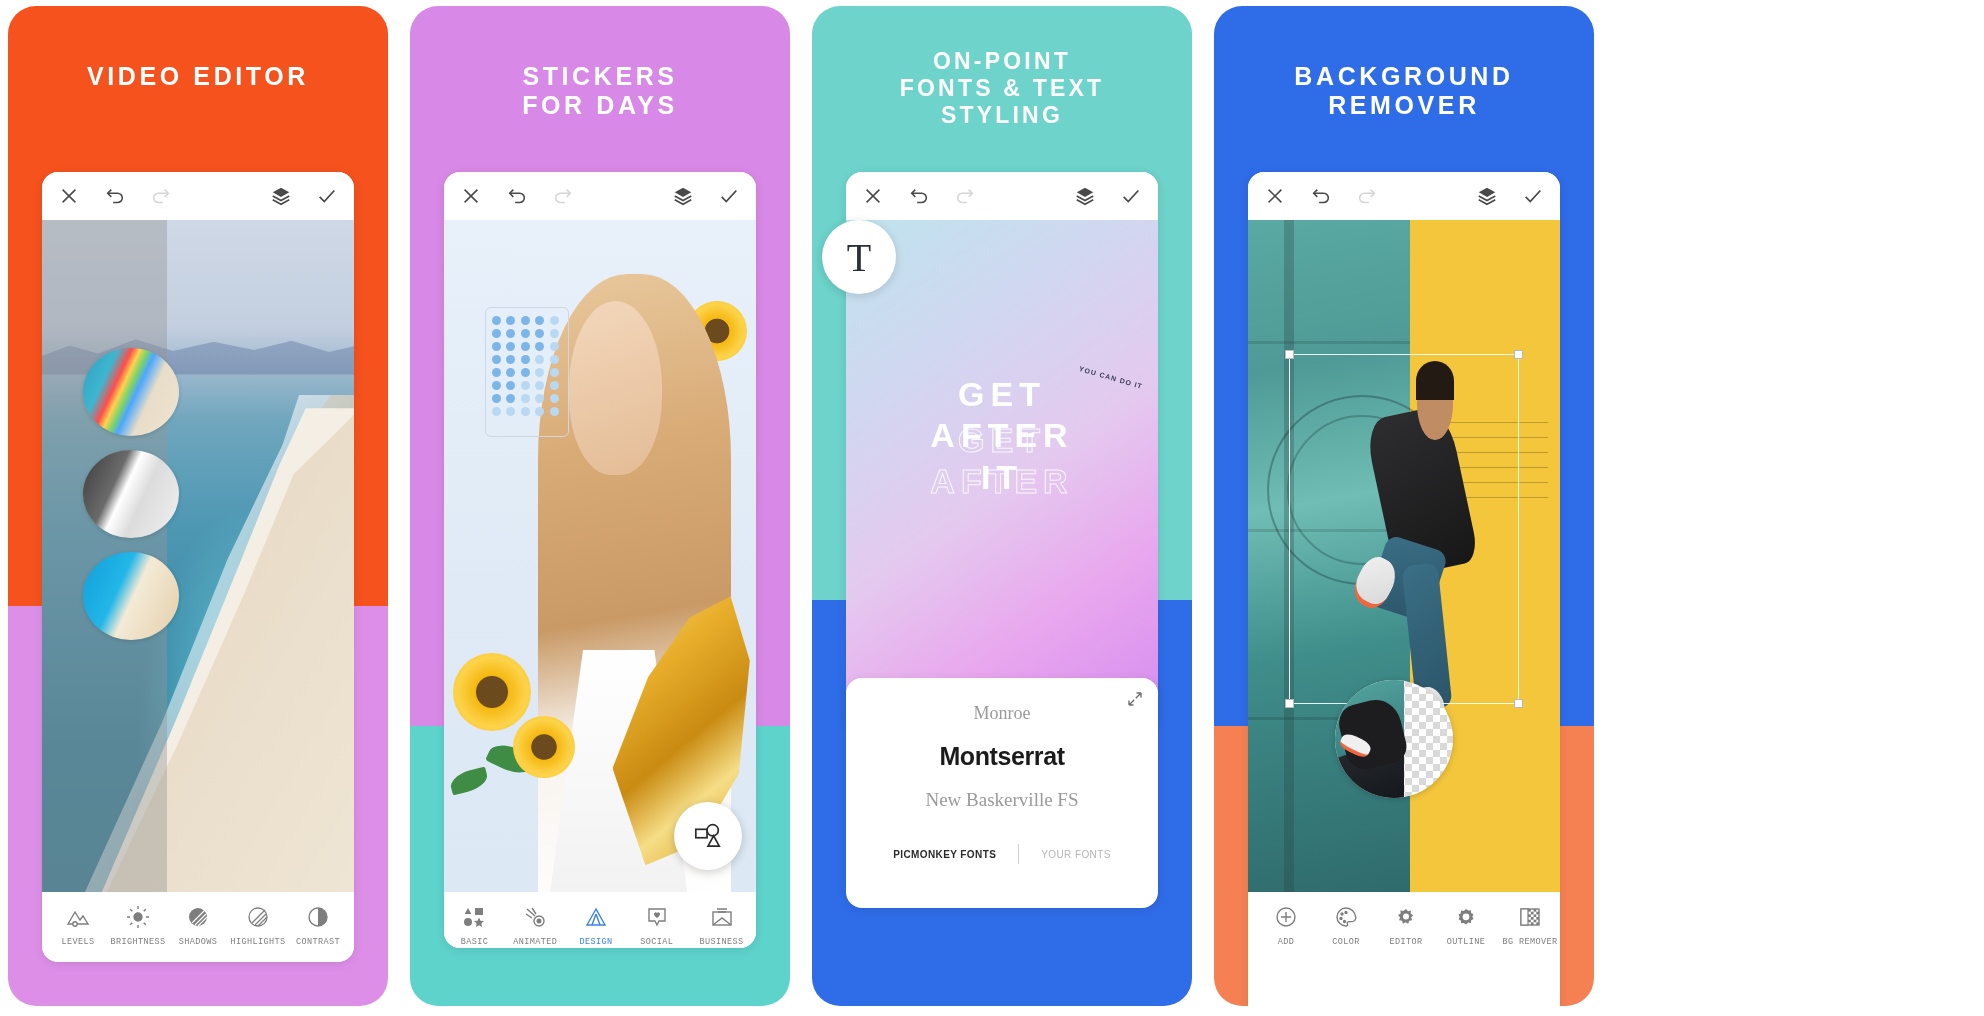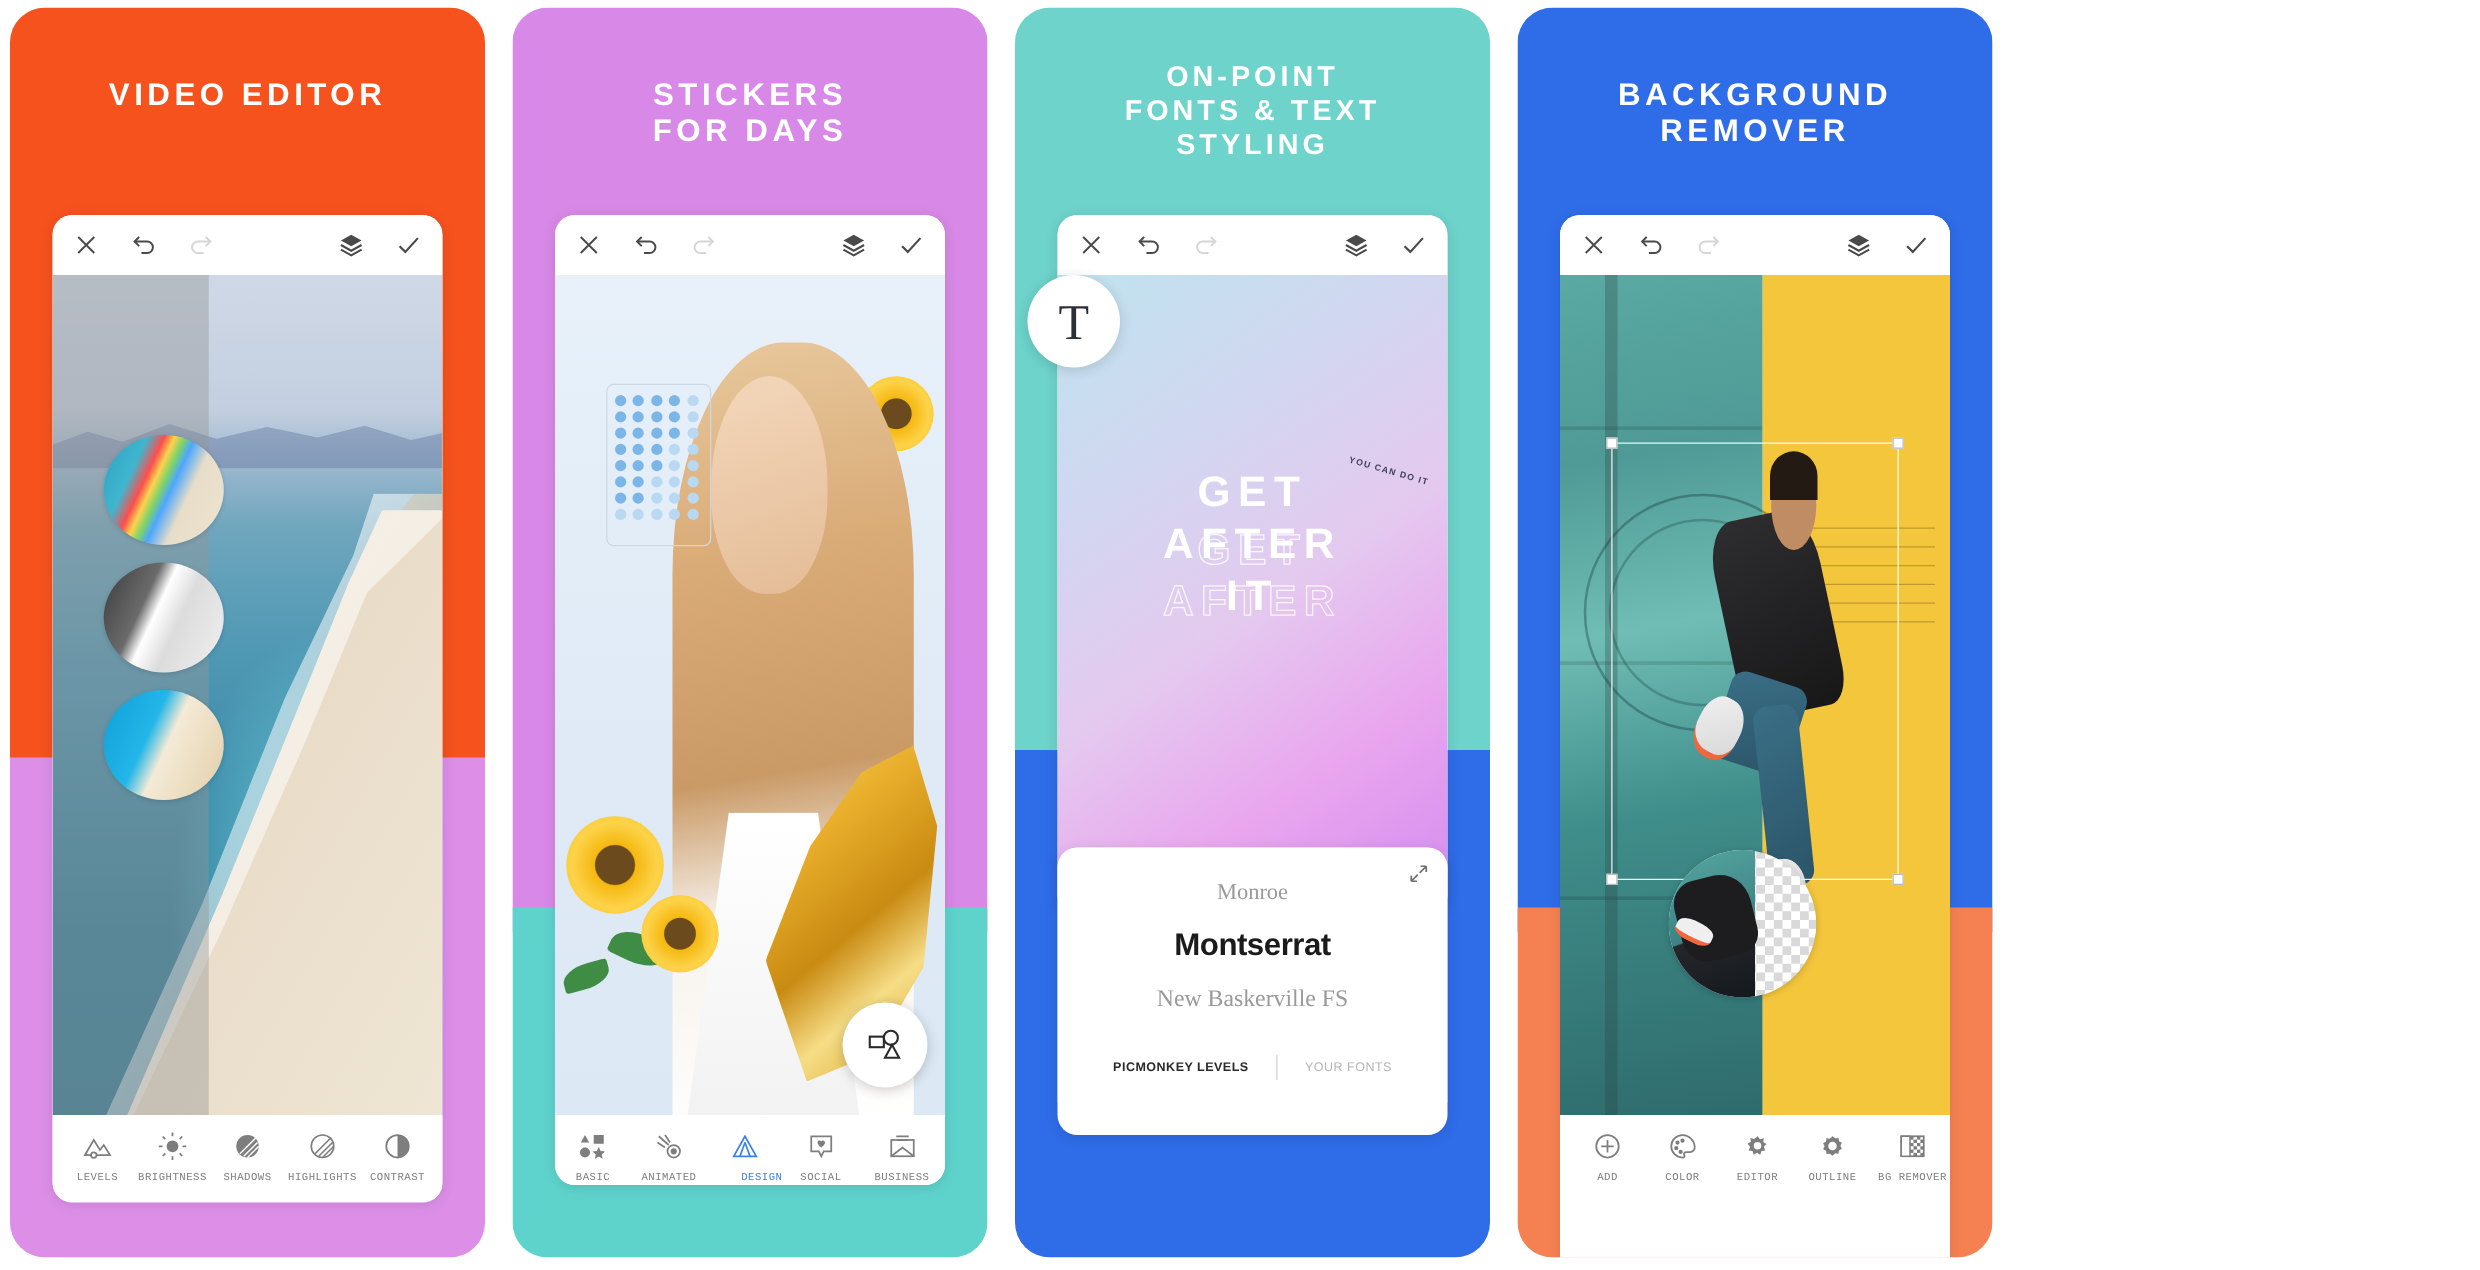--- a/index.html
+++ b/index.html
@@ -81,21 +81,21 @@
   }
   .tool {
     flex: 0 0 auto;
     width: 60px;
     text-align: center;
     color: #7e7e7e;
   }
   .tool.wide { width: 68px; }
   .tool .tico { height: 26px; display: flex; align-items: center; justify-content: center; margin-bottom: 7px; }
   .tool .tlabel { font-size: 8.5px; letter-spacing: 0.4px; white-space: nowrap; }
-  .tool.active { color: #3b82e8; text-align: right; }
+  .tool.active { color: #3b82e8; }
   .tool.active .tlabel { color: #3b82e8; }
   .tool .underline {
     height: 2px; background: #3b82e8; width: 34px; margin: 5px auto 0;
     border-radius: 1px;
   }
 
   
   .beach {
     position: absolute; inset: 0;
     background:
@@ -705,21 +705,21 @@
         <div class="fontrow">
           <span class="f-monroe">Monroe</span>
         </div>
         <div class="fontrow">
           <span class="f-mont">Montserrat</span>
         </div>
         <div class="fontrow">
           <span class="f-bask">New Baskerville FS</span>
         </div>
         <div class="fonttabs">
-          <div class="fonttab">PICMONKEY LEVELS</div>
+          <div class="fonttab">PICMONKEY FONTS</div>
           <div class="fontdiv"></div>
           <div class="fonttab inactive">YOUR FONTS</div>
         </div>
       </div>
     </div>
   </div>
 
   <div class="panel">
     <div class="panel-bg-top" style="height:740px;background:#2f6ce8"></div>
     <div class="panel-bg-bottom" style="height:280px;background:#f58153"></div>

